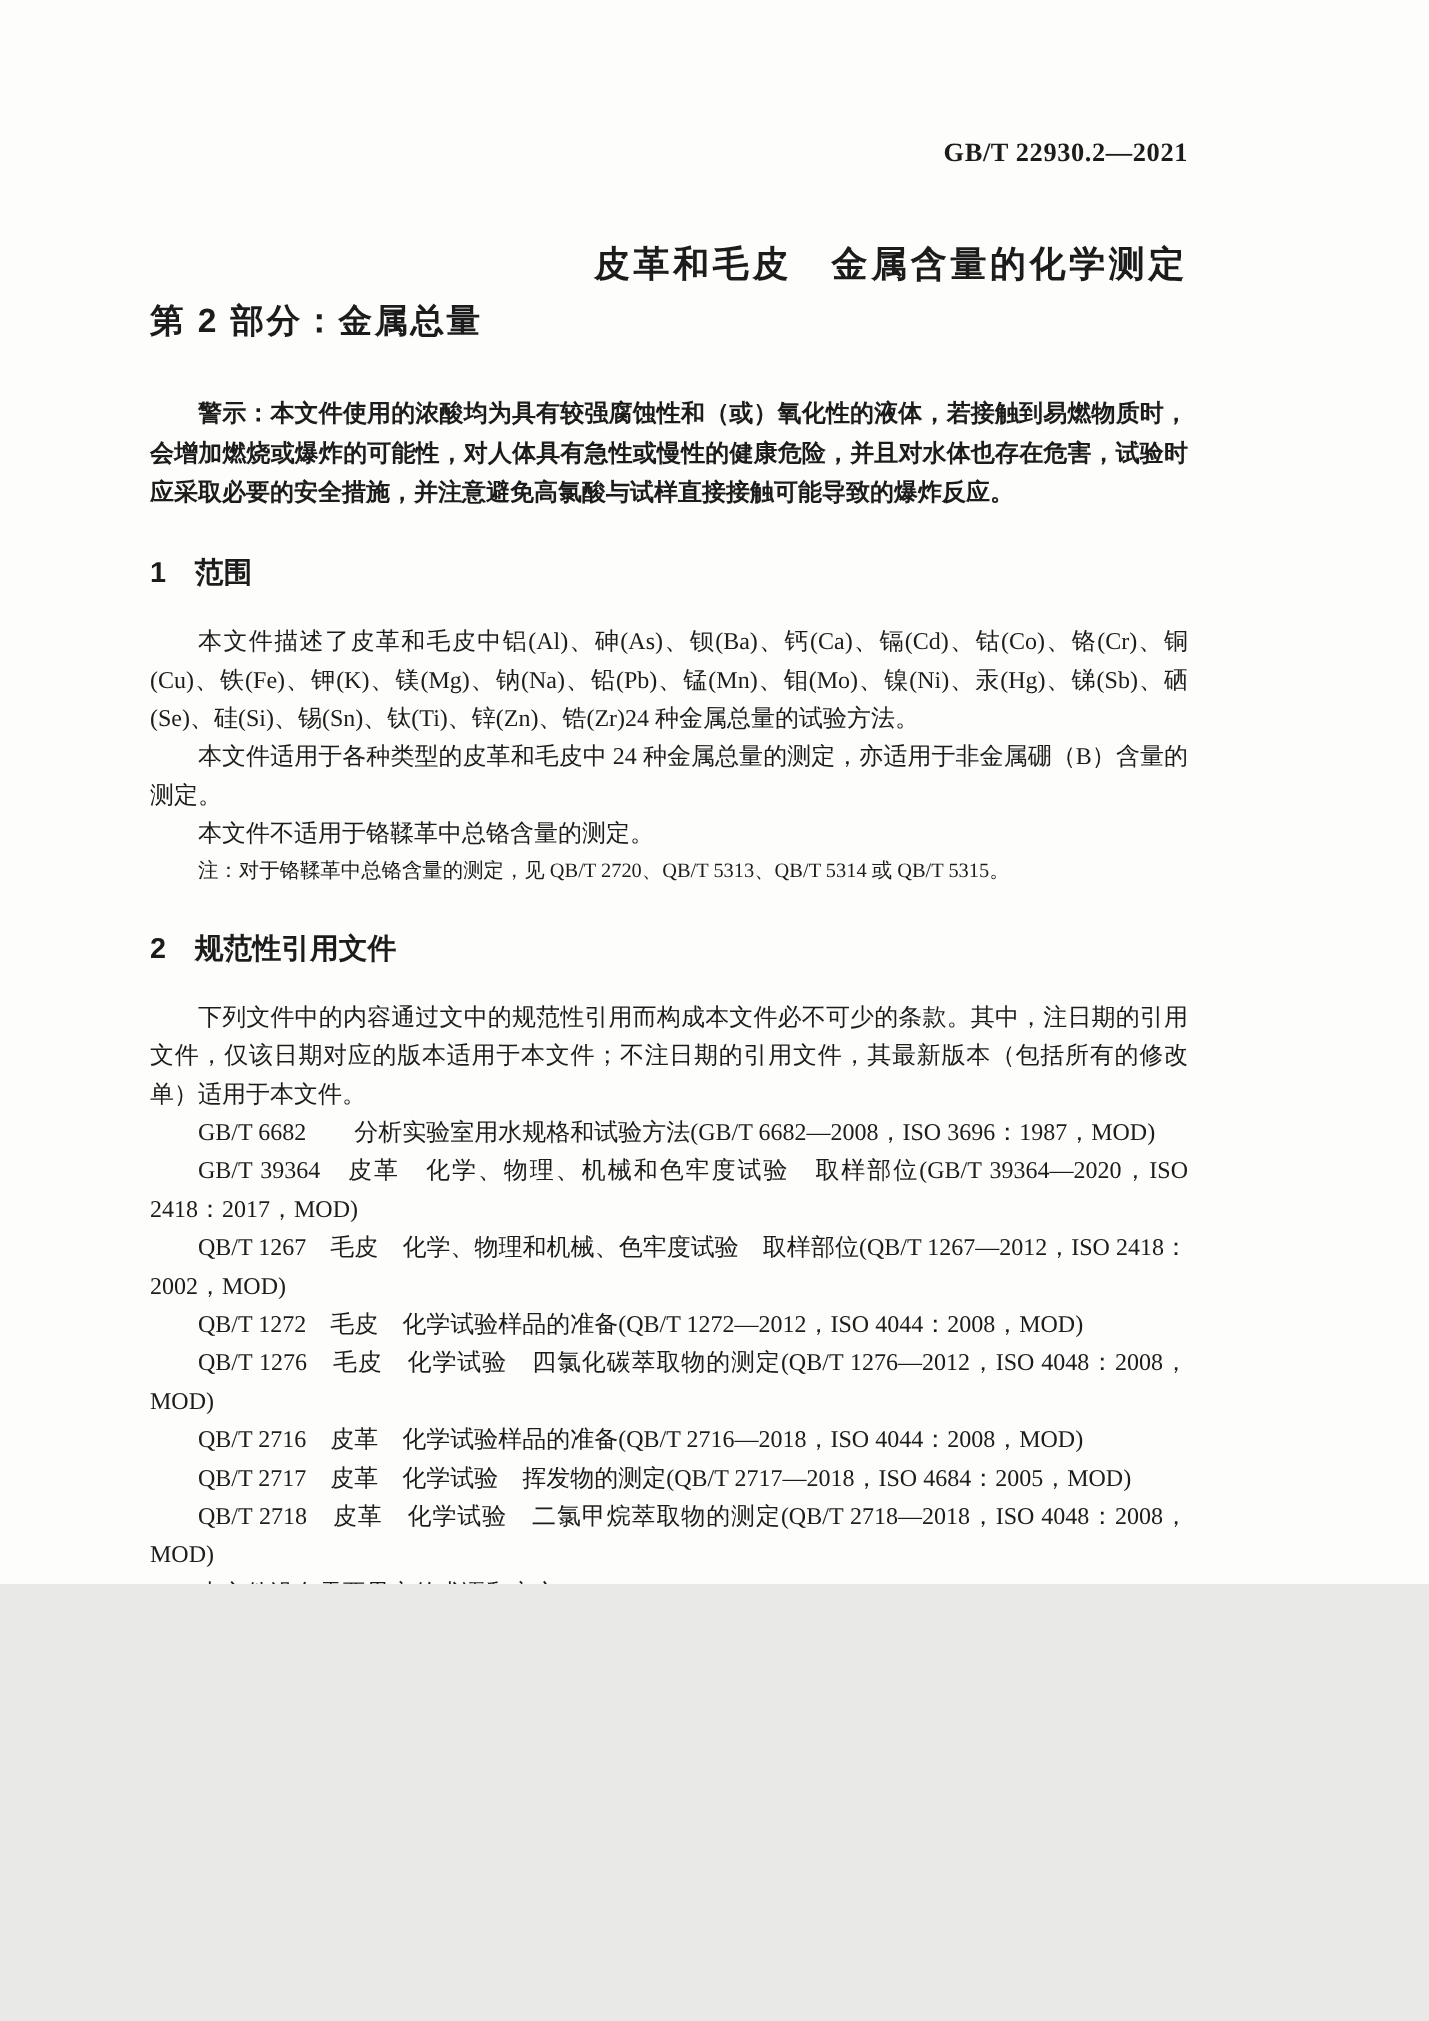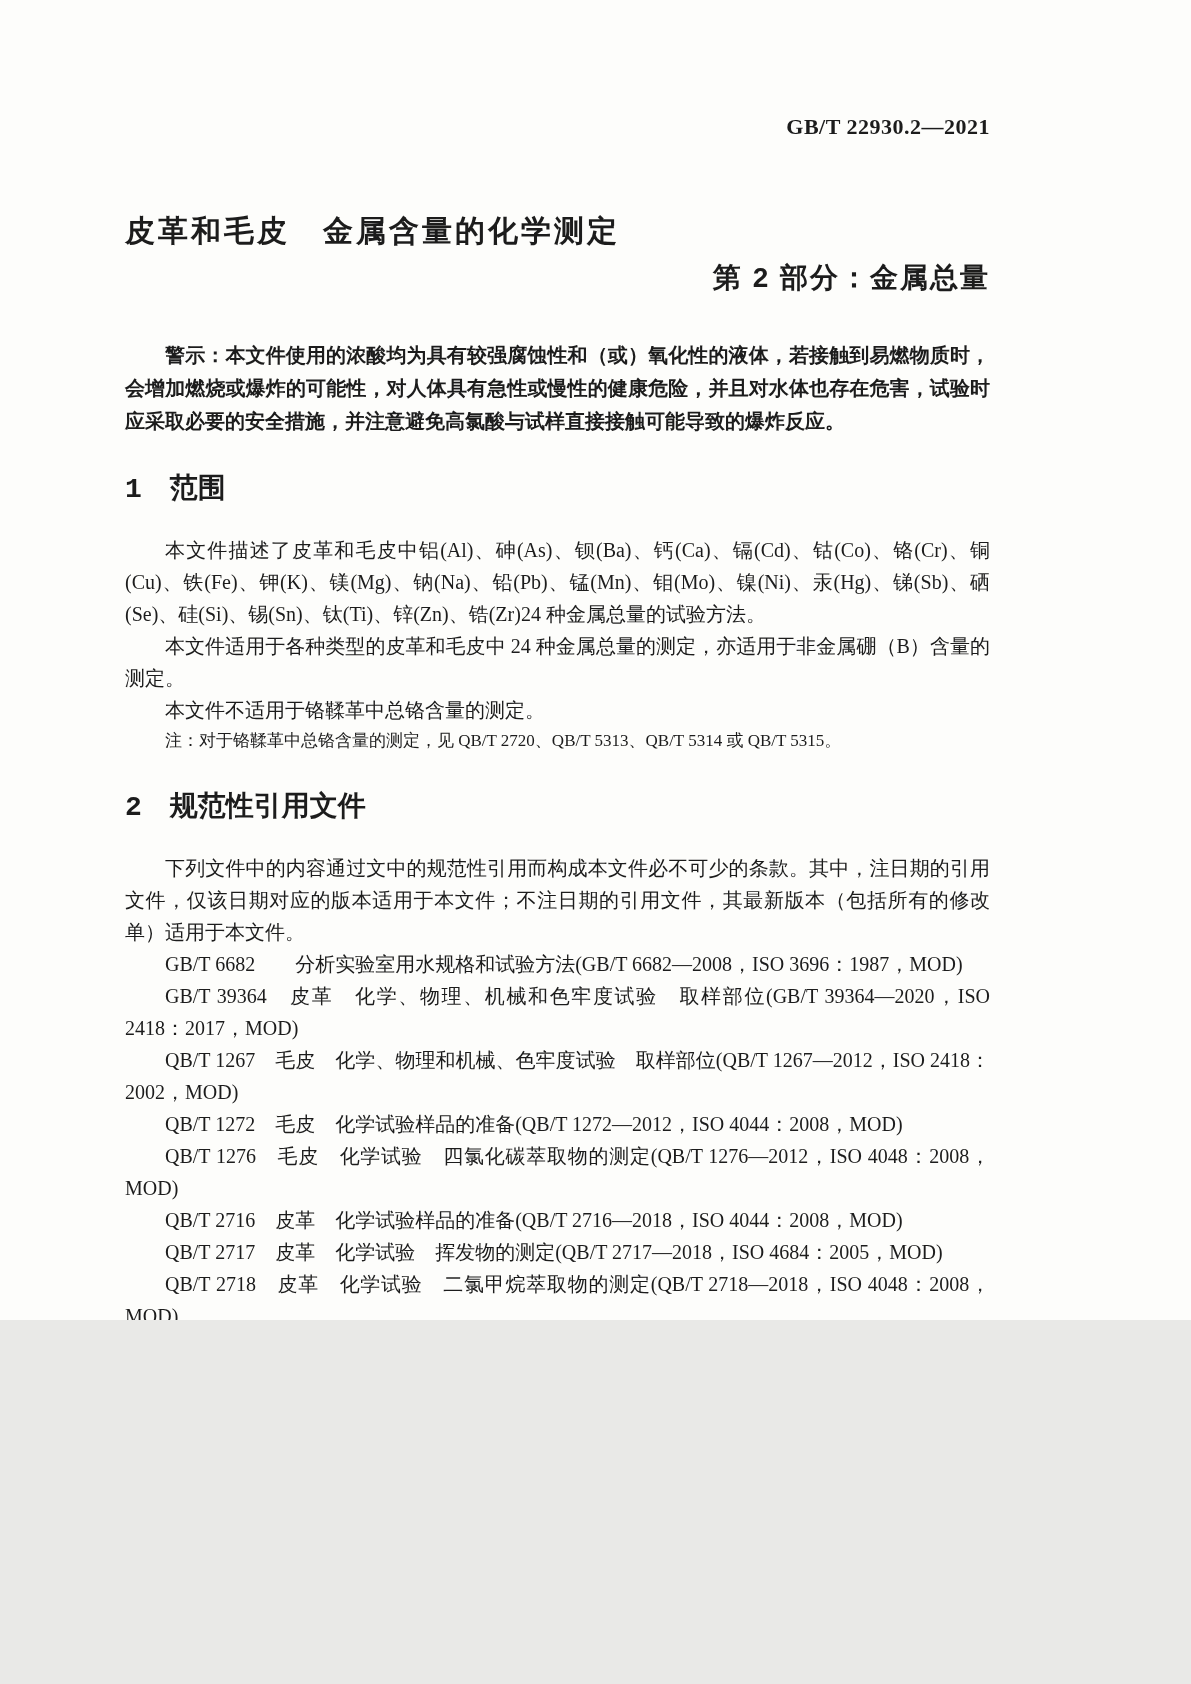--- a/index.html
+++ b/index.html
@@ -28,54 +28,54 @@
   }
 
   .content {
     position: absolute;
     top: 198px;
     left: 125px;
     width: 865px;
   }
 
   .title1 {
-    margin-top: 14px;
-    text-align: left;
+    margin-top: 4px;
+    text-align: right;
     font-family: "Liberation Sans", "DejaVu Sans", sans-serif;
     font-weight: 700;
     font-size: 30px;
     letter-spacing: 3px;
     line-height: 1.25;
   }
   .title2 {
     margin-top: 10px;
-    text-align: right;
+    text-align: left;
     font-family: "Liberation Sans", "DejaVu Sans", sans-serif;
     font-weight: 700;
     font-size: 28px;
     letter-spacing: 2px;
     line-height: 1.25;
   }
 
   .warning {
     margin-top: 44px;
     font-family: "Liberation Sans", "DejaVu Sans", sans-serif;
     font-weight: 700;
     font-size: 20px;
     line-height: 33px;
     text-align: justify;
     text-indent: 2em;
   }
 
   .sec-heading {
     margin-top: 34px;
     margin-bottom: 26px;
-    font-family: Liberation Mono, monospace;
+    font-family: Liberation Sans, sans-serif;
     font-weight: 700;
-    font-size: 28px;
+    font-size: 24px;
     line-height: 1.3;
   }
 
   .para {
     font-size: 20px;
     line-height: 32px;
     text-align: justify;
     text-indent: 2em;
   }
 

